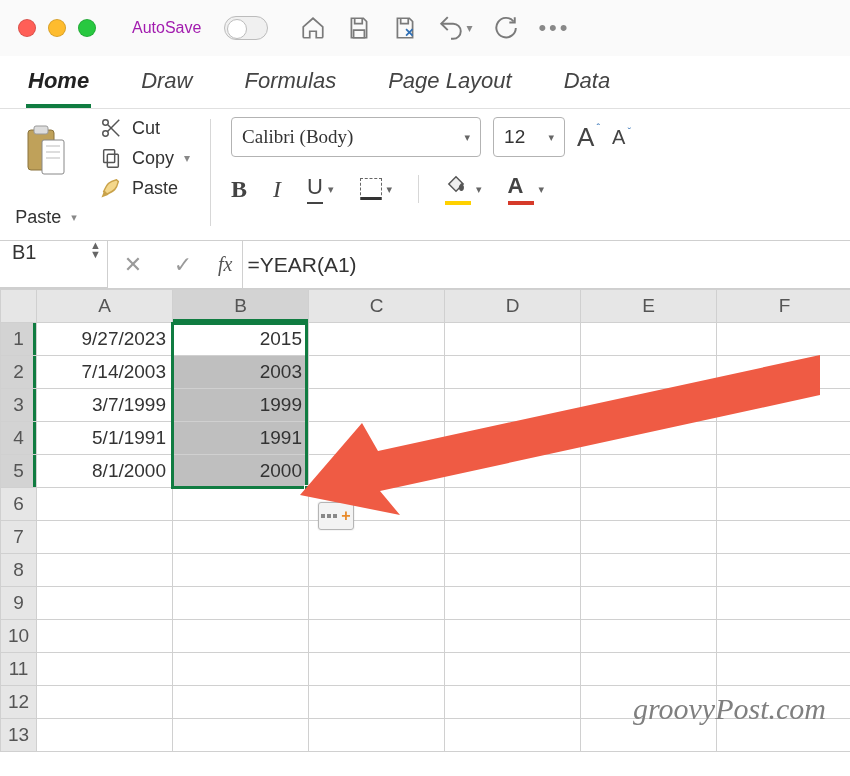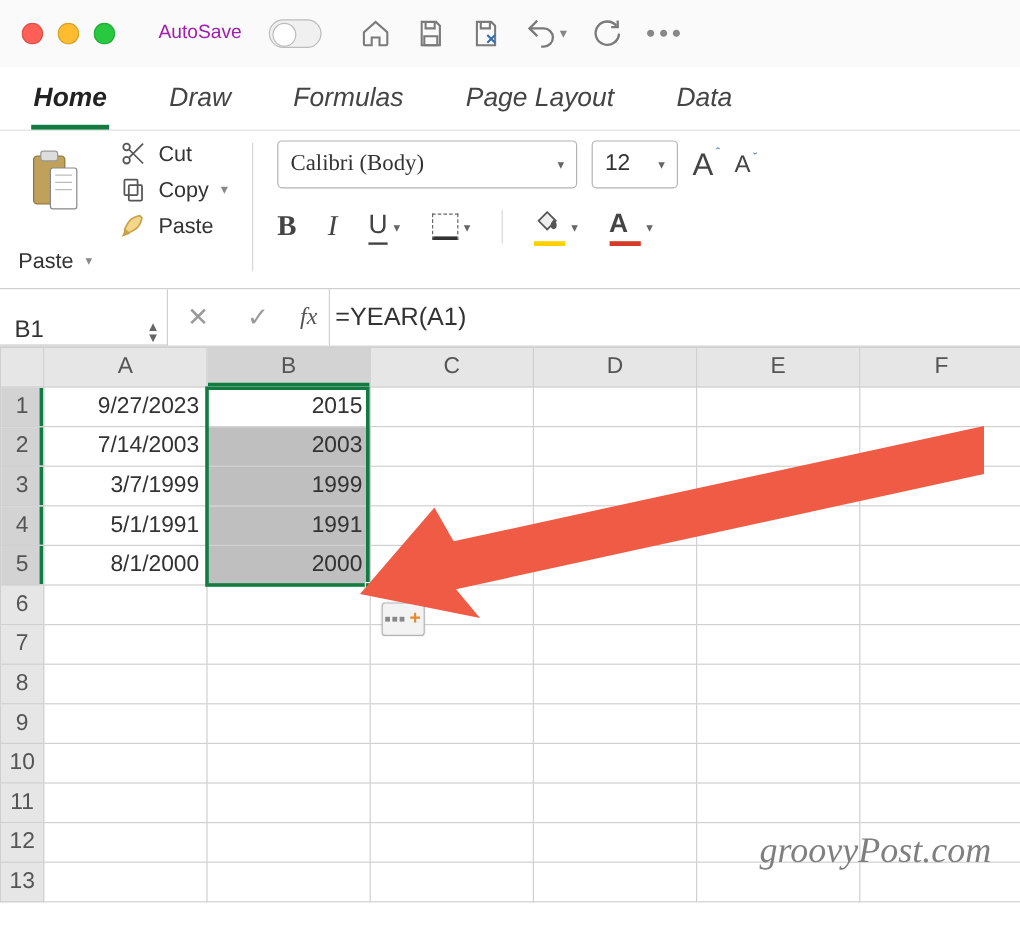--- a/index.html
+++ b/index.html
@@ -105,22 +105,22 @@
   .border-box::after{content:"";position:absolute;left:0;right:0;bottom:-1px;height:3px;background:#333;}
   .fill-icon{width:22px;height:18px;}
   .fill-bar{display:block;width:26px;height:4px;background:#ffd100;margin-top:2px;}
   .fontcolor .fill-bar{background:#d63a2a;}
   
   .formula-bar{
     display:flex;align-items:center;height:48px;
     border-bottom:1px solid #cfcfcf;
   }
   .name-box{
-    width:140px;height:100%;border:1px solid #cfcfcf;border-left:none;border-top:none;
-    display:flex;align-items:flex-end;justify-content:space-between;padding:0 6px 0 12px;
+    width:108px;height:100%;border:1px solid #cfcfcf;border-left:none;border-top:none;
+    display:flex;align-items:flex-start;justify-content:space-between;padding:0 6px 0 12px;
     font-size:20px;
   }
   .stepper{display:flex;flex-direction:column;line-height:9px;font-size:11px;color:#666;margin-left:6px;}
   .fb-btn{width:50px;display:flex;align-items:center;justify-content:center;color:#9a9a9a;font-size:22px;}
   .fx{font-style:italic;font-family:Georgia,serif;font-size:20px;color:#555;margin:0 10px;}
   .formula-input{flex:1;font-size:21px;padding-left:4px;border-left:1px solid #d0d0d0;height:100%;display:flex;align-items:center;}
   
   .sheet-wrap{position:relative;}
   .grid{border-collapse:collapse;table-layout:fixed;width:850px;}
   .grid th,.grid td{

